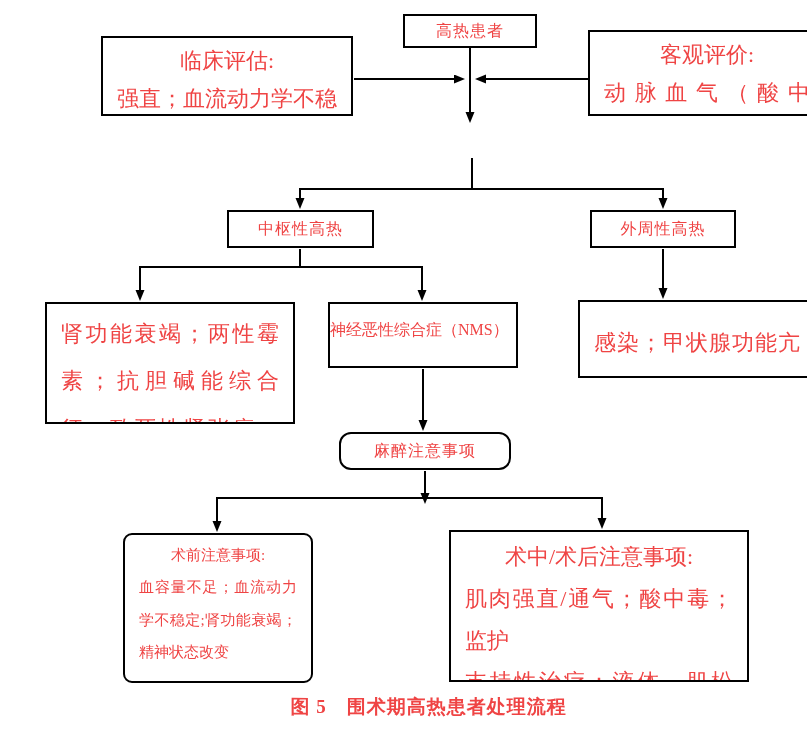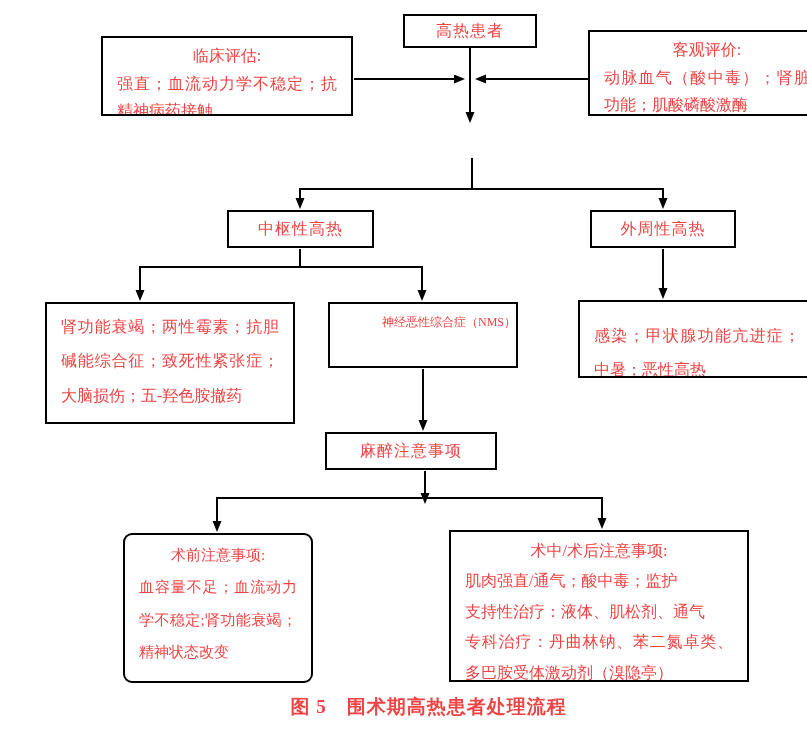--- a/index.html
+++ b/index.html
@@ -28,25 +28,25 @@
   }
   .single {
     display: flex;
     align-items: center;
     justify-content: center;
     font-size: 16px;
     letter-spacing: 1px;
   }
   .nms-box {
     display: block;
-    text-align: right;
-    padding-top: 10px;
-    font-size: 12px;
+    text-align: left;
+    padding-top: 16px;
+    font-size: 16px;
   }
-  .multi { padding: 4px 14px; font-size: 16px; }
+  .multi { padding: 4px 14px; font-size: 22px; }
   .box-title { text-align: center; }
   .box-body { text-align: justify; white-space: pre-line; }
   .lh-tight  { line-height: 1.72; }
   .lh-mid    { line-height: 1.9; }
   .lh-wide   { line-height: 2.15; }
   .caption {
     position: absolute;
     left: 0; top: 694px;
     width: 100%;
     text-align: center;
@@ -121,21 +121,21 @@
   </div>
 
   <div class="box nms-box" style="left:303px; top:302px; width:190px; height:66px;">
     <span>神经恶性综合症（NMS）</span>
   </div>
 
   <div class="box multi lh-wide" style="left:553px; top:300px; width:238px; height:78px; padding-top:17px;">
     <div class="box-body">感染；甲状腺功能亢进症；中暑；恶性高热</div>
   </div>
 
-  <div class="box single" style="left:300px; top:432px; width:172px; height:38px;">
+  <div class="box single" style="left:314px; top:432px; width:172px; height:38px;border-radius:12px;">
     <span>麻醉注意事项</span>
   </div>
 
   <div class="box multi lh-wide" style="left:98px; top:533px; width:190px; height:150px; font-size:15px;border-radius:9px;">
     <div class="box-title">术前注意事项:</div>
     <div class="box-body">血容量不足；血流动力学不稳定;肾功能衰竭；精神状态改变</div>
   </div>
 
   <div class="box multi lh-mid" style="left:424px; top:530px; width:300px; height:152px;">
     <div class="box-title">术中/术后注意事项:</div>

